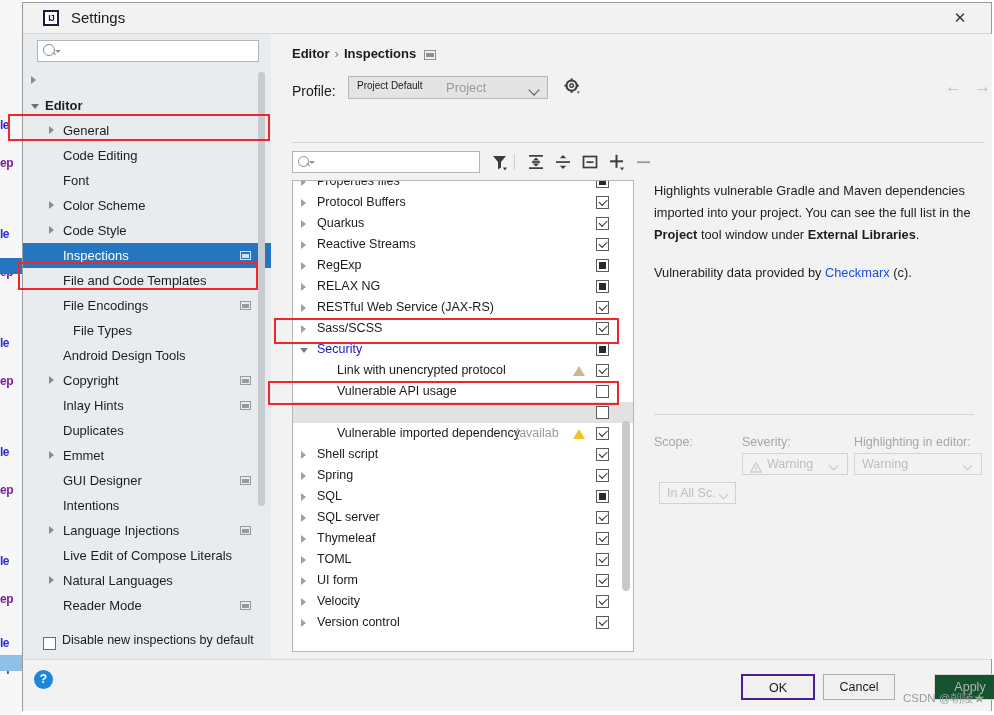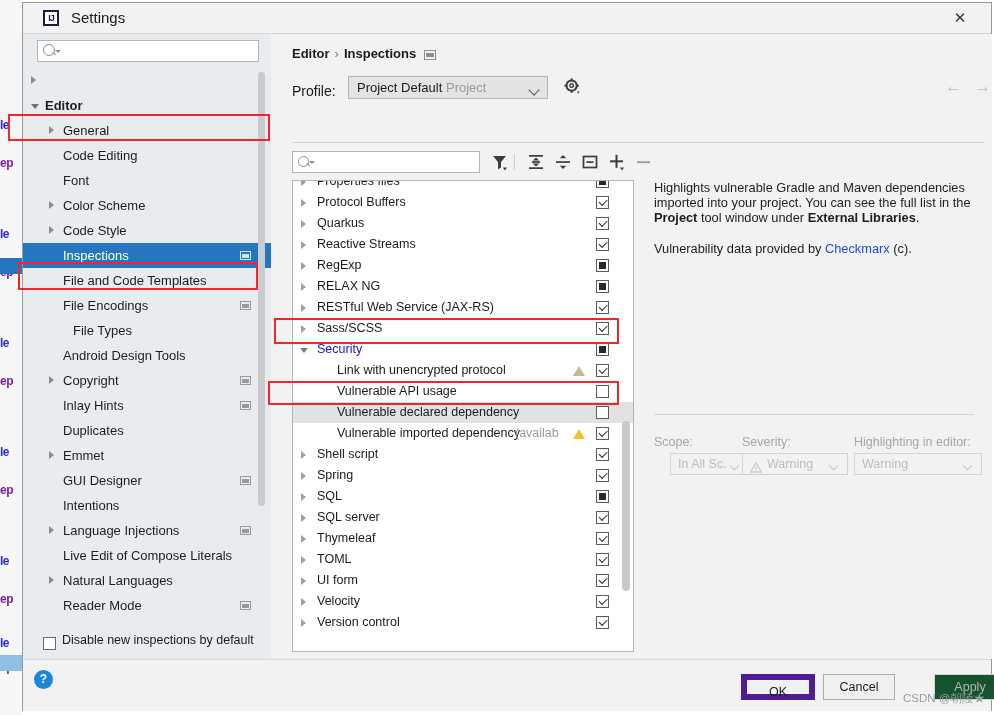--- a/index.html
+++ b/index.html
@@ -151,21 +151,21 @@
   }
 
   .profile-row { position: absolute; left: 20px; top: 48px; }
   .profile-label { font-size: 14px; color: #1a1a1a; }
   .profile-combo {
     position: absolute; left: 56px; top: -6px;
     width: 200px; height: 23px;
     background: #e4e4e4; border: 1px solid #b7b7b7; box-sizing: border-box;
   }
   .profile-combo .pv {
-    position: absolute; left: 8px; top: 3px; font-size: 13px; color: #1a1a1a;
+    position: absolute; left: 8px; top: 3px; font-size: 10px; color: #1a1a1a;
   }
   .profile-combo .pscope {
     position: absolute; left: 97px; top: 3px; font-size: 13px; color: #9b9b9b;
   }
   .profile-combo .chev {
     position: absolute; right: 9px; top: 9px;
     width: 7px; height: 7px;
     border-left: 1.4px solid #555; border-bottom: 1.4px solid #555;
     transform: rotate(-45deg);
   }
@@ -255,21 +255,21 @@
   }
   .list-scroll {
     position: absolute; right: 3px; width: 8px;
     background: #c9c9c9; border-radius: 4px;
   }
 
   
   .desc {
     position: absolute; left: 382px; top: 146px;
     width: 320px;
-    font-size: 12.8px; color: #1d1d1d; line-height: 15px;
+    font-size: 12.8px; color: #1d1d1d; line-height: 22px;
   }
   .desc b { font-weight: bold; }
   .desc .link { color: #1d4ed8; }
   .desc p { margin: 0 0 16px 0; }
 
   .desc-hr {
     position: absolute; left: 382px; top: 380px; width: 320px;
     height: 1px; background: #d4d4d4;
   }
 
@@ -300,21 +300,21 @@
   }
   .disable-lbl {
     position: absolute; left: 39px; top: -27px; font-size: 12.5px; color: #1a1a1a;
   }
   .btn {
     position: absolute; top: 14px; height: 26px;
     border: 1px solid #adadad; background: #f0f0f0; box-sizing: border-box;
     font-size: 12.5px; color: #1a1a1a; text-align: center; line-height: 24px;
     cursor: default;
   }
-  .btn.primary { border: 6px solid #4c1d95; }
+  .btn.primary { border: 2px solid #4c1d95; }
   .btn.disabled { color: #b4b4b4; border-color: #d4d4d4; background: #14532d; margin-left: 31px; }
   .helpbtn {
     position: absolute; left: 11px; top: 10px;
     width: 19px; height: 19px; border-radius: 50%;
     background: #1e86d8; color: #ffffff; font-size: 12px; font-weight: bold;
     text-align: center; line-height: 19px; cursor: default;
   }
   .watermark {
     position: absolute; right: 6px; bottom: 5px;
     font-size: 11.5px; color: #9a9a9a; white-space: nowrap;
@@ -589,21 +589,20 @@
             <div class="row child">
               <span class="rlabel">Link with unencrypted protocol</span>
               <span class="warn-tri" style="right: 48px; top: 6px; border-bottom: 10px solid rgb(201, 185, 138);"></span>
               <span class="cb checked"></span>
             </div>
             <div class="row child">
               <span class="rlabel">Vulnerable API usage</span>
               <span class="cb"></span>
             </div>
             <div class="row child hl">
-              <span class="rlabel">Vulnerable declared dependency</span>
               <span class="cb"></span>
             </div>
             <div class="row child">
               <span class="rlabel">Vulnerable imported dependency</span>
               <span class="suffix" style="left: 222px;">(availab</span>
               <span class="warn-tri" style="right: 48px; top: 6px; border-bottom: 10px solid rgb(242, 193, 46);"></span>
               <span class="cb checked"></span>
             </div>
             <div class="row grp">
               <span class="arrow"></span>
@@ -656,21 +655,21 @@
 
       <div class="desc">
         <p><span>Highlights vulnerable Gradle and Maven dependencies imported into your project. You can see the full list in the </span><b>Project</b><span> tool window under </span><b>External Libraries</b><span>.</span></p>
         <p><span>Vulnerability data provided by </span><span class="link">Checkmarx</span><span> (c).</span></p>
       </div>
 
       <div class="desc-hr"></div>
 
       <div class="optrow" style="left:382px">
         <span class="optlabel">Scope:</span>
-        <div class="optcombo" style="left:16px; width:77px;">
+        <div class="optcombo" style="left:5px; width:77px;margin-top:29px;">
           <span class="ov">In All Sc.</span>
           <span class="chev" style="right:8px"></span>
         </div>
       </div>
 
       <div class="optrow" style="left:470px">
         <span class="optlabel">Severity:</span>
         <div class="optcombo" style="left:0; width:106px;">
           <span style="position:absolute;left:7px;top:5px">
             <svg width="12" height="11" viewBox="0 0 12 11">

